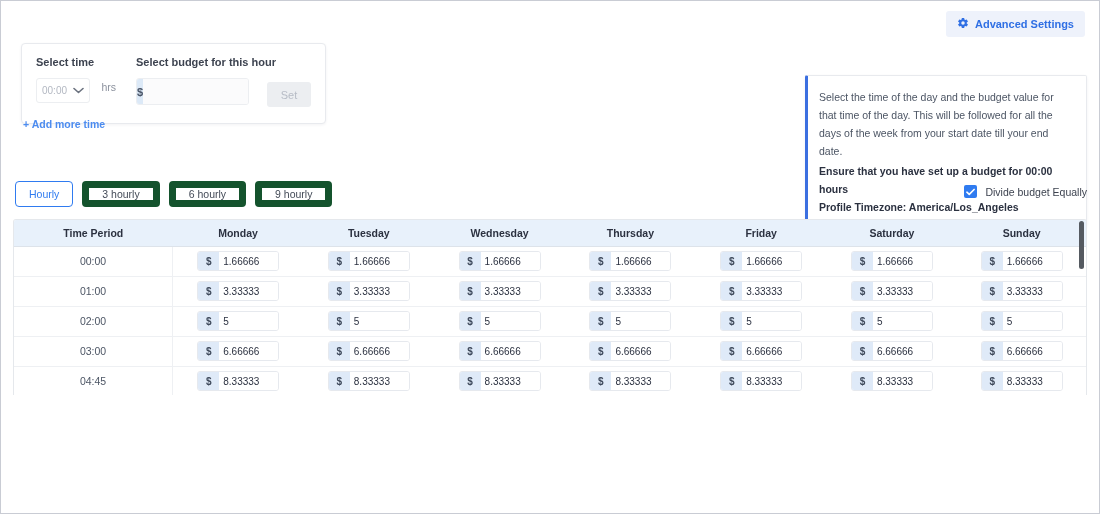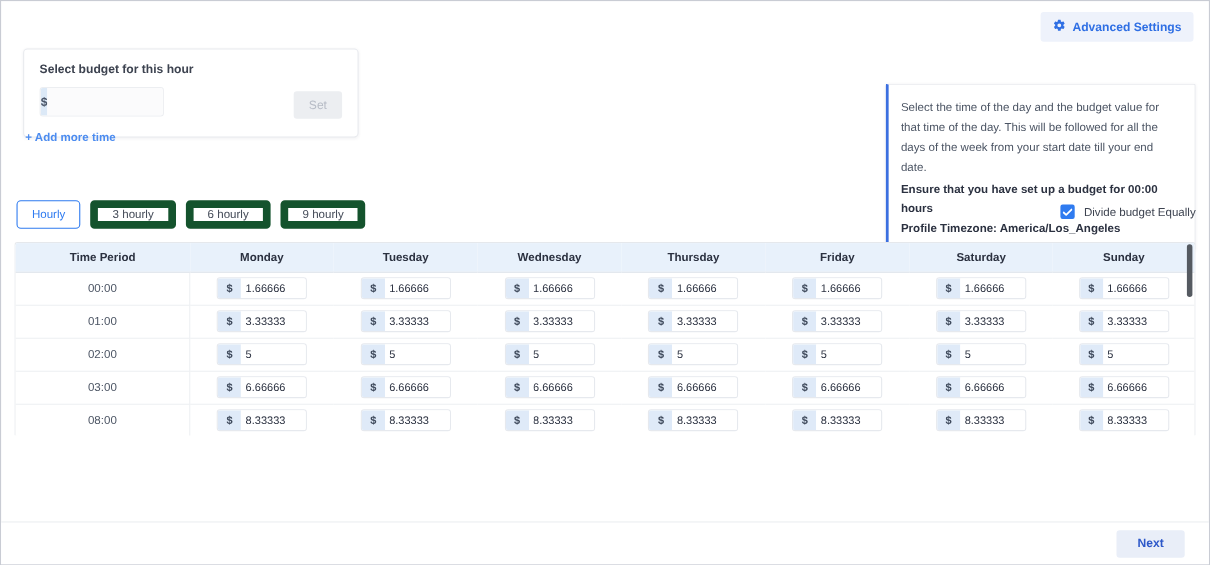--- a/index.html
+++ b/index.html
@@ -392,20 +392,32 @@
               <path d="M19.43 12.98c.04-.32.07-.64.07-.98s-.03-.66-.07-.98l2.11-1.65a.5.5 0 00.12-.64l-2-3.46a.5.5 0 00-.61-.22l-2.49 1a7.3 7.3 0 00-1.69-.98l-.38-2.65A.49.49 0 0014 2h-4a.49.49 0 00-.49.42l-.38 2.65c-.61.25-1.17.58-1.69.98l-2.49-1a.5.5 0 00-.61.22l-2 3.46a.5.5 0 00.12.64l2.11 1.65c-.04.32-.07.65-.07.98s.03.66.07.98l-2.11 1.65a.5.5 0 00-.12.64l2 3.46c.12.22.39.3.61.22l2.49-1c.52.4 1.08.73 1.69.98l.38 2.65c.04.24.25.42.49.42h4c.24 0 .45-.18.49-.42l.38-2.65c.61-.25 1.17-.58 1.69-.98l2.49 1c.22.08.49 0 .61-.22l2-3.46a.5.5 0 00-.12-.64l-2.11-1.65zM12 15.5A3.5 3.5 0 1112 8.5a3.5 3.5 0 010 7z"></path>
             </svg>
         </span>
         <span>Advanced Settings</span>
       </button>
     </div>
 
     <div class="mid">
 
       <div class="time-card">
+        <div class="tc-col-a">
+          <label class="fld-label">Select time</label>
+          <span class="time-select">
+            <span>00:00</span>
+            <span>
+              <svg width="11" height="7" viewBox="0 0 11 7">
+                  <path d="M1 1.5l4.5 4 4.5-4" fill="none" stroke="#6b727f" stroke-width="1.6" stroke-linecap="round" stroke-linejoin="round"></path>
+                </svg>
+            </span>
+          </span>
+          <span class="hrs-label">hrs</span>
+        </div>
         <div class="tc-col-b">
           <label class="fld-label">Select budget for this hour</label>
           <span class="budget-input-wrap">
             <span class="budget-prefix">$</span>
             <input class="budget-field" type="text" value="" style="">
           </span>
           <button class="set-btn">Set</button>
         </div>
       </div>
 
@@ -578,21 +590,21 @@
               <td><span class="cell-input">
                   <span class="cell-prefix">$</span>
                   <input class="cell-field" type="text" value="6.66666" style="">
                 </span></td>
               <td><span class="cell-input">
                   <span class="cell-prefix">$</span>
                   <input class="cell-field" type="text" value="6.66666" style="">
                 </span></td>
             </tr>
             <tr>
-              <td class="time-cell">08:00</td>
+              <td class="time-cell">04:45</td>
               <td><span class="cell-input">
                   <span class="cell-prefix">$</span>
                   <input class="cell-field" type="text" value="8.33333" style="">
                 </span></td>
               <td><span class="cell-input">
                   <span class="cell-prefix">$</span>
                   <input class="cell-field" type="text" value="8.33333" style="">
                 </span></td>
               <td><span class="cell-input">
                   <span class="cell-prefix">$</span>
@@ -615,16 +627,13 @@
                   <input class="cell-field" type="text" value="8.33333" style="">
                 </span></td>
             </tr>
           </tbody>
       </table>
       <div class="scroll-thumb"></div>
     </div>
 
   </div>
 
-  <div class="footer">
-    <button class="next-btn">Next</button>
-  </div>
 </div>
 
 </body></html>

